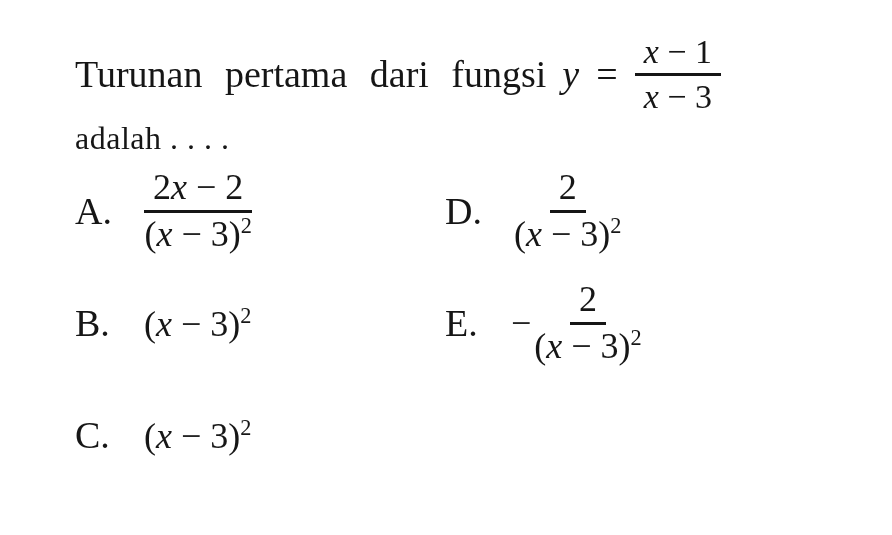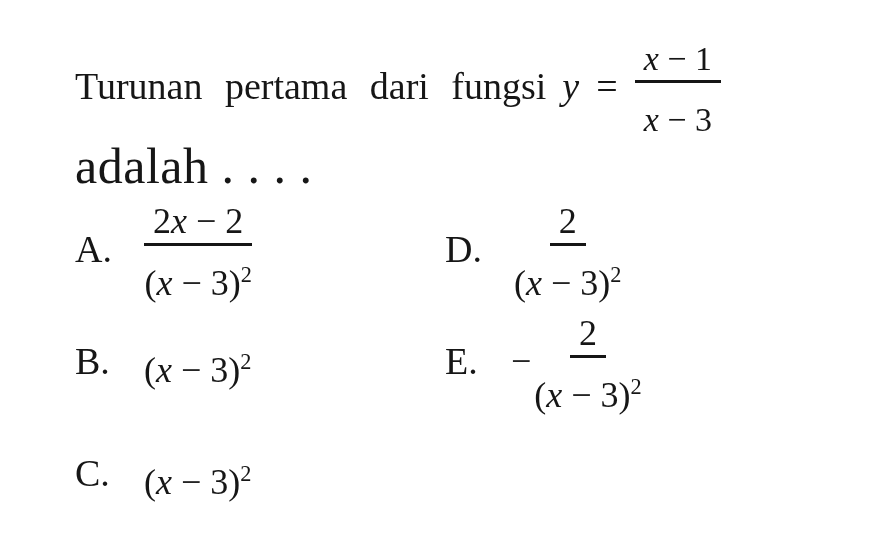--- a/index.html
+++ b/index.html
@@ -16,26 +16,26 @@
   .q-line1 {
     display: flex;
     align-items: center;
     font-size: 38px;
     word-spacing: 13px;
     white-space: nowrap;
   }
   .math-inline { display: inline-flex; align-items: center; margin-left: 16px; word-spacing: 0; }
   .lhs { font-style: italic; margin-right: 17px; }
   .eq  { margin-right: 17px; }
-  .q-line2 { font-size: 50px; letter-spacing: 0.5px; }
+  .q-line2 { font-size: 32px; margin-top: 6px; letter-spacing: 0.5px; }
 
   
   .frac { display: inline-flex; flex-direction: column; align-items: center; text-align: center; }
-  .frac .num { padding: 0 9px 3px; border-bottom: 3px solid var(--text, #161616); line-height: 1.05; white-space: nowrap; margin-top: 7px; }
-  .frac .den { padding-top: 19px; line-height: 1.05; white-space: nowrap; }
+  .frac .num { padding: 0 9px 3px; border-bottom: 3px solid var(--text, #161616); line-height: 1.05; white-space: nowrap; }
+  .frac .den { padding-top: 3px; line-height: 1.05; white-space: nowrap; }
   .q-frac { font-size: 34px; }
   sup { font-size: 0.62em; line-height: 0; vertical-align: super; }
 
   
   .options { display: flex; margin-top: 10px; }
   .col { display: flex; flex-direction: column; gap: 24px; }
   .col-left { width: 370px; }
   .option { display: flex; align-items: center; font-size: 38px; height: 88px; }
   .opt-label { width: 66px; flex: 0 0 66px; }
   .opt-sign { font-size: 36px; margin-right: 3px; }

